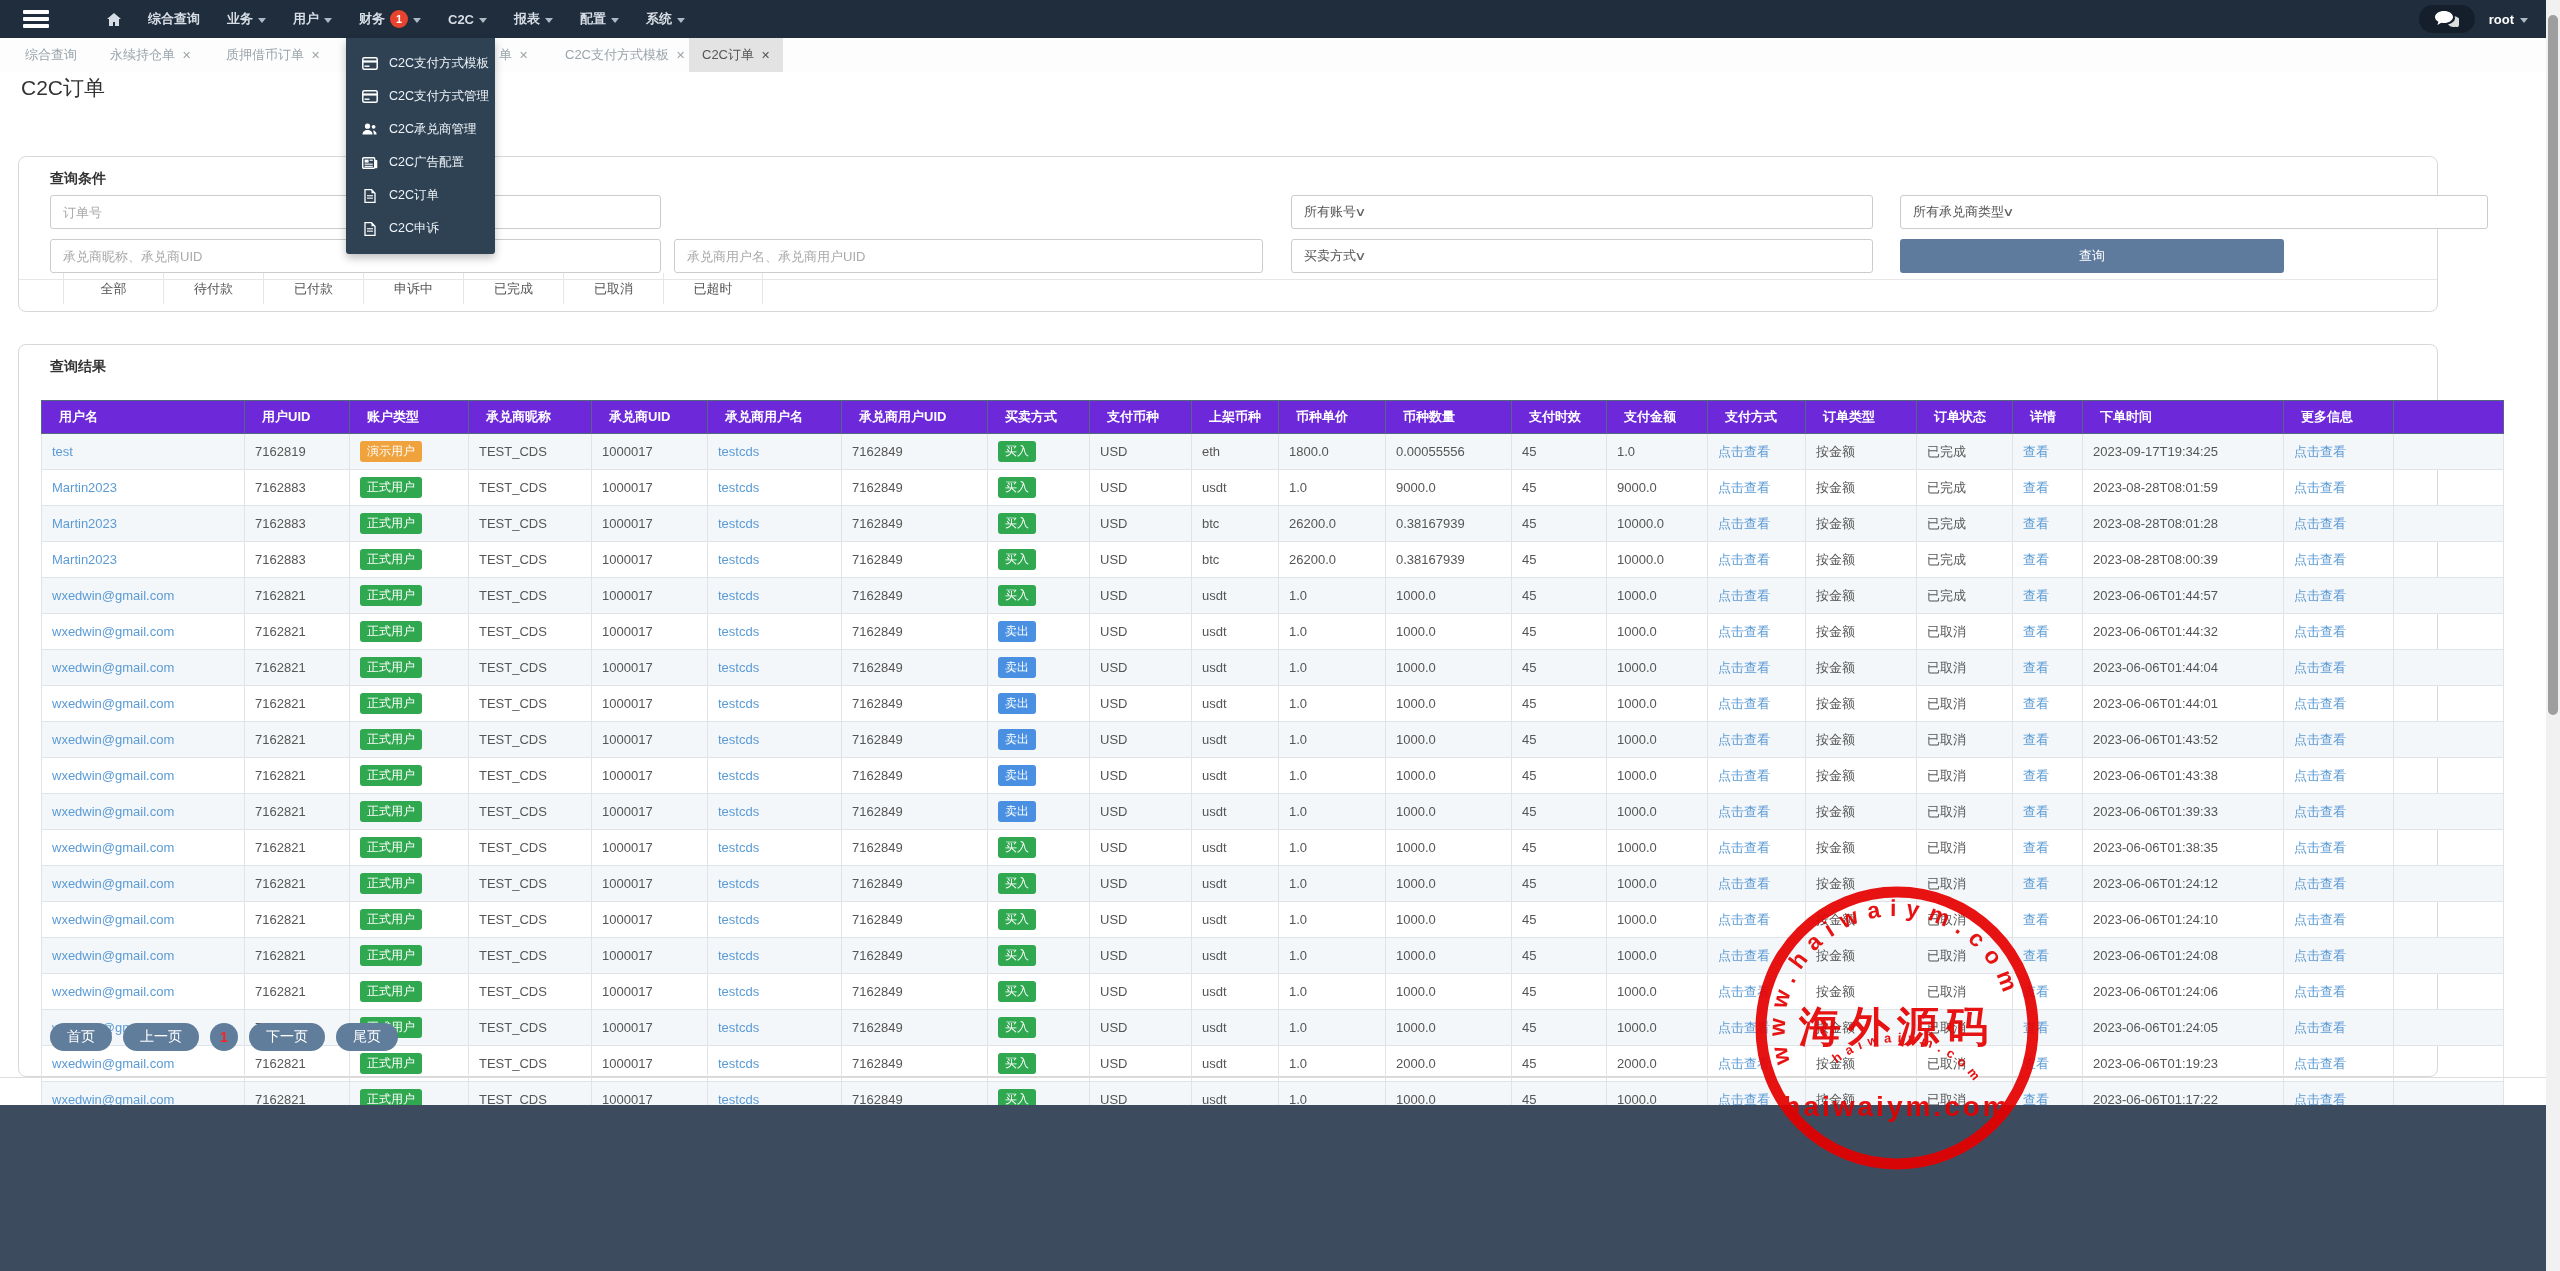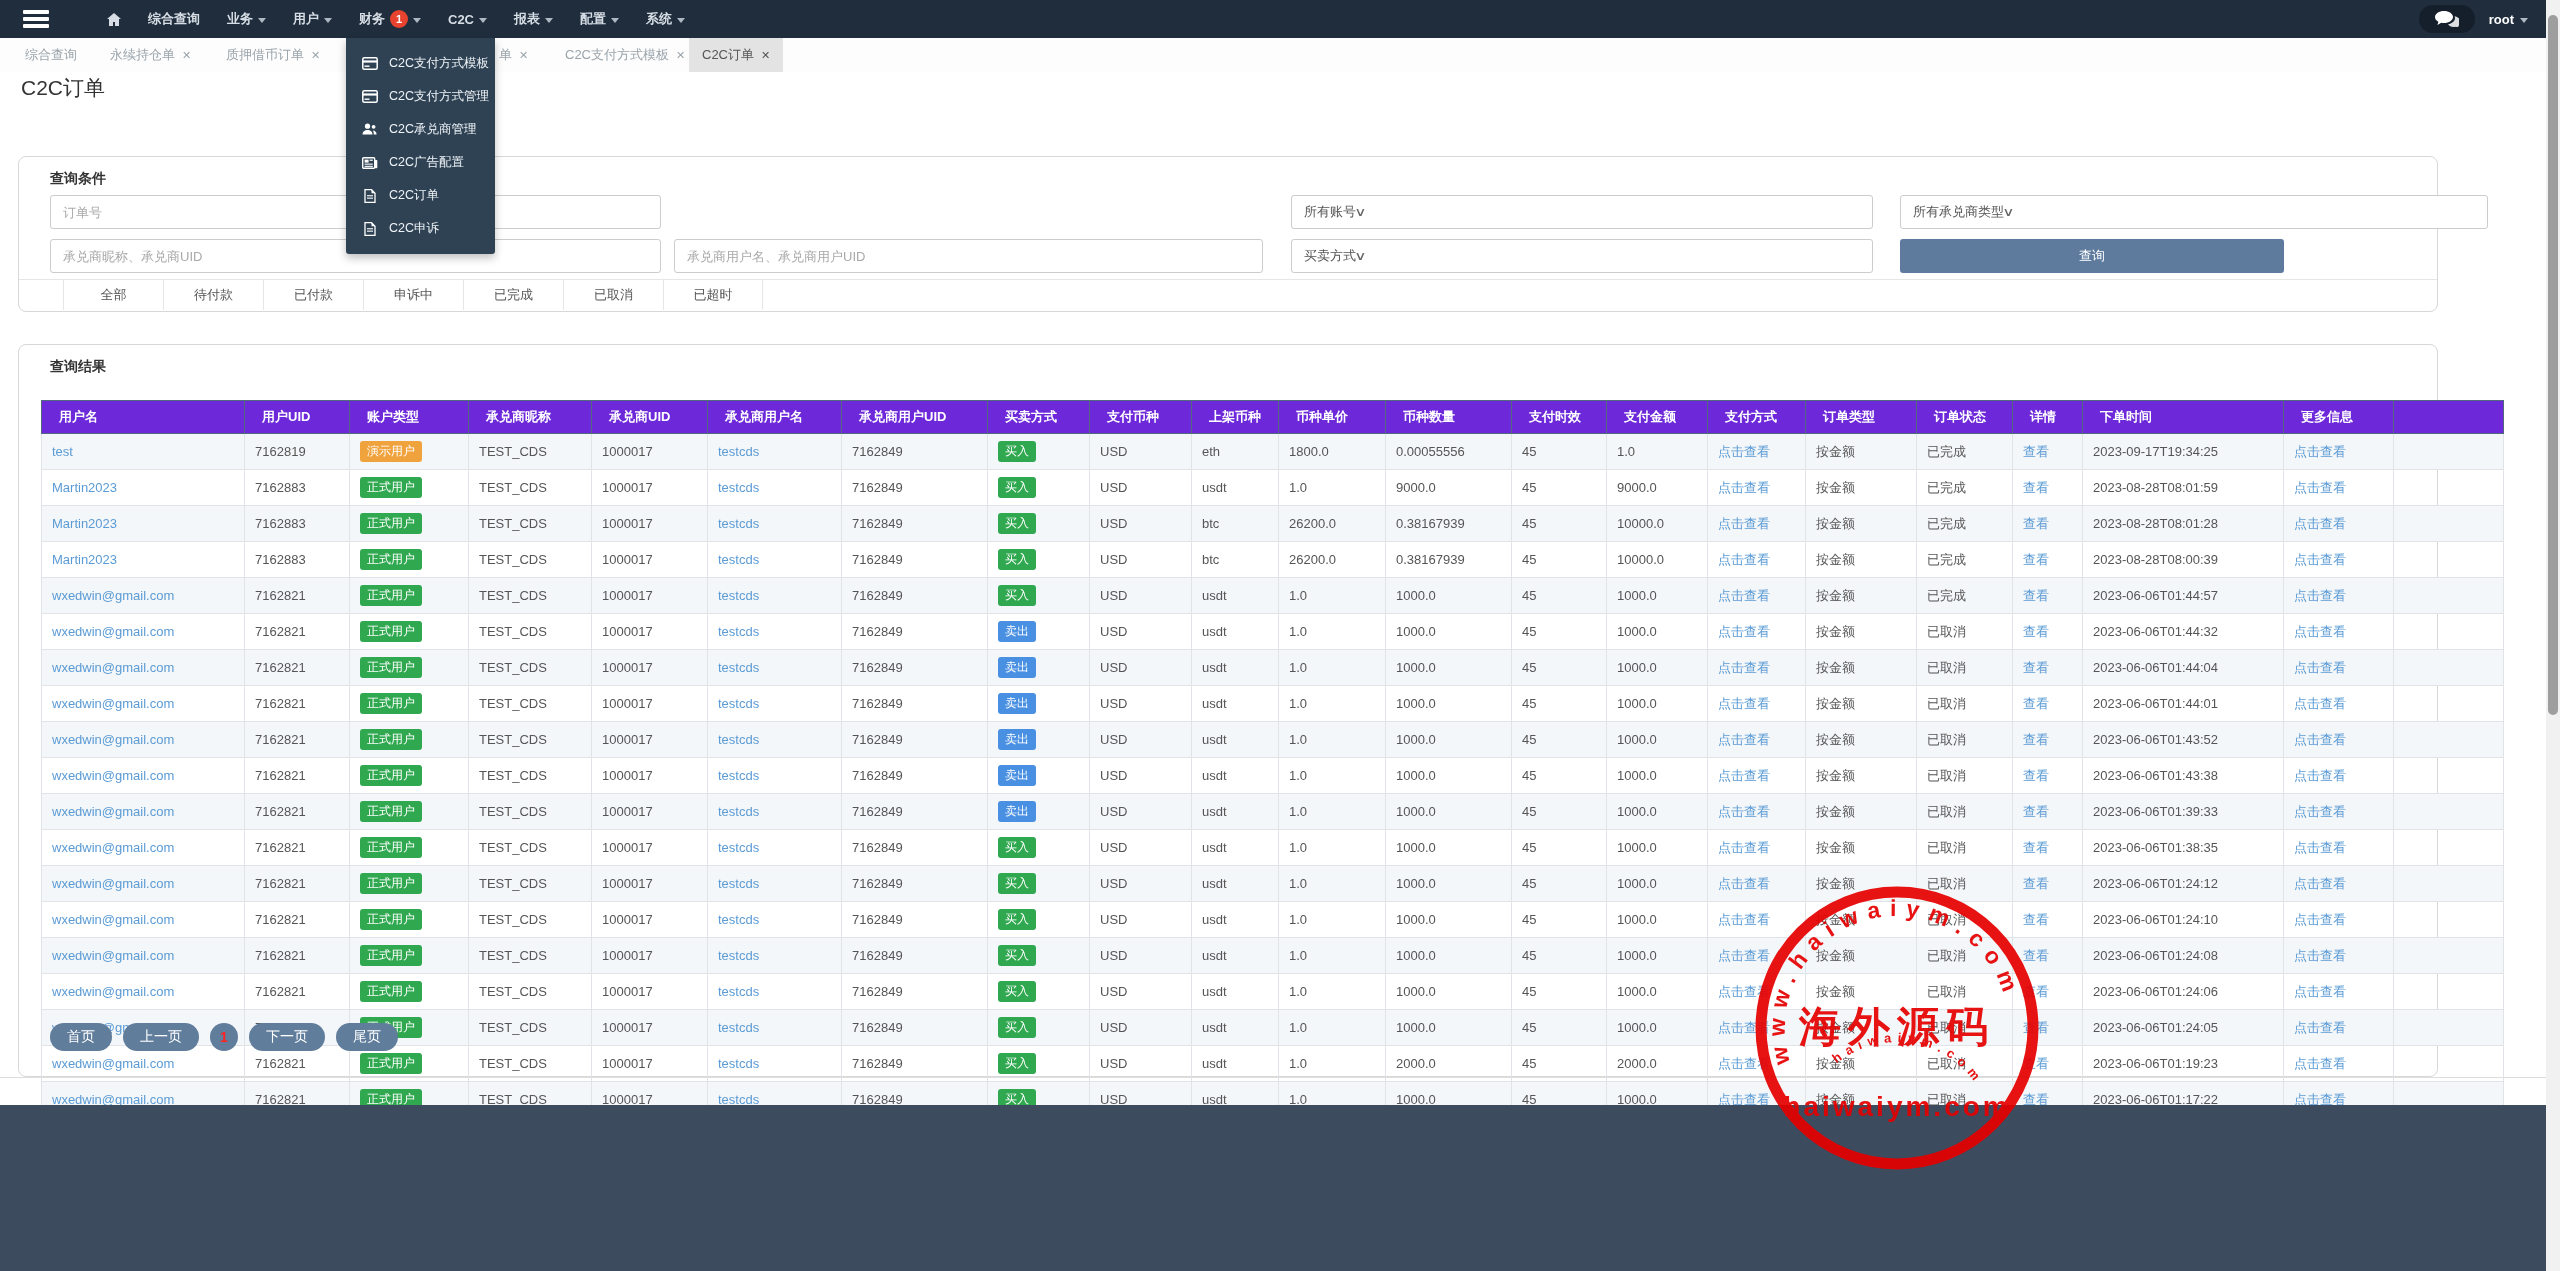--- a/index.html
+++ b/index.html
@@ -57,21 +57,21 @@
   .c2 { left:655px; width:589px; }
   .c3 { left:1272px; width:582px; }
   .sel { position:absolute; height:34px; border:1px solid #ccc; border-radius:3px; background:#fff;
     font-size:13px; color:#555; display:flex; align-items:center; 
     padding:0 12px; cursor:pointer; }
   .s2 { left:1881px; width:588px; }
   .chev { color:#666; font-size:12px; transform:scaleX(1.4); }
   .search-btn { position:absolute; top:82px; left:1881px; width:384px; height:34px; background:#5e7b9e;
     color:#fff; border:none; border-radius:3px; font-size:13px; cursor:pointer; font-family:inherit; }
   .filter-line { position:absolute; top:122px; left:0; width:100%; border-top:1px solid #e6e6e6; }
-  .filters { position:absolute; top:122px; left:44px; height:31px; display:flex; }
+  .filters { position:absolute; top:116px; left:44px; height:31px; display:flex; }
   .fcell { width:100px; display:flex; align-items:center; justify-content:center; font-size:13px;
     color:#555; border-left:1px solid #e6e6e6; cursor:pointer; }
   .fcell:last-child { border-right:1px solid #e6e6e6; }
   
   table.grid { position:absolute; top:55px; left:22px; width:2462px; border-collapse:collapse;
     table-layout:fixed; font-size:13px; }
   table.grid th { background:#6d28d9; color:#fff; font-weight:bold; text-align:left;
     padding:7px 17px; border:1px solid #51687e; white-space:nowrap; overflow:hidden; }
   table.grid td { padding:7px 10px; border:1px solid #e0e4e8; color:#555; white-space:nowrap;
     overflow:hidden; height:31px; }

